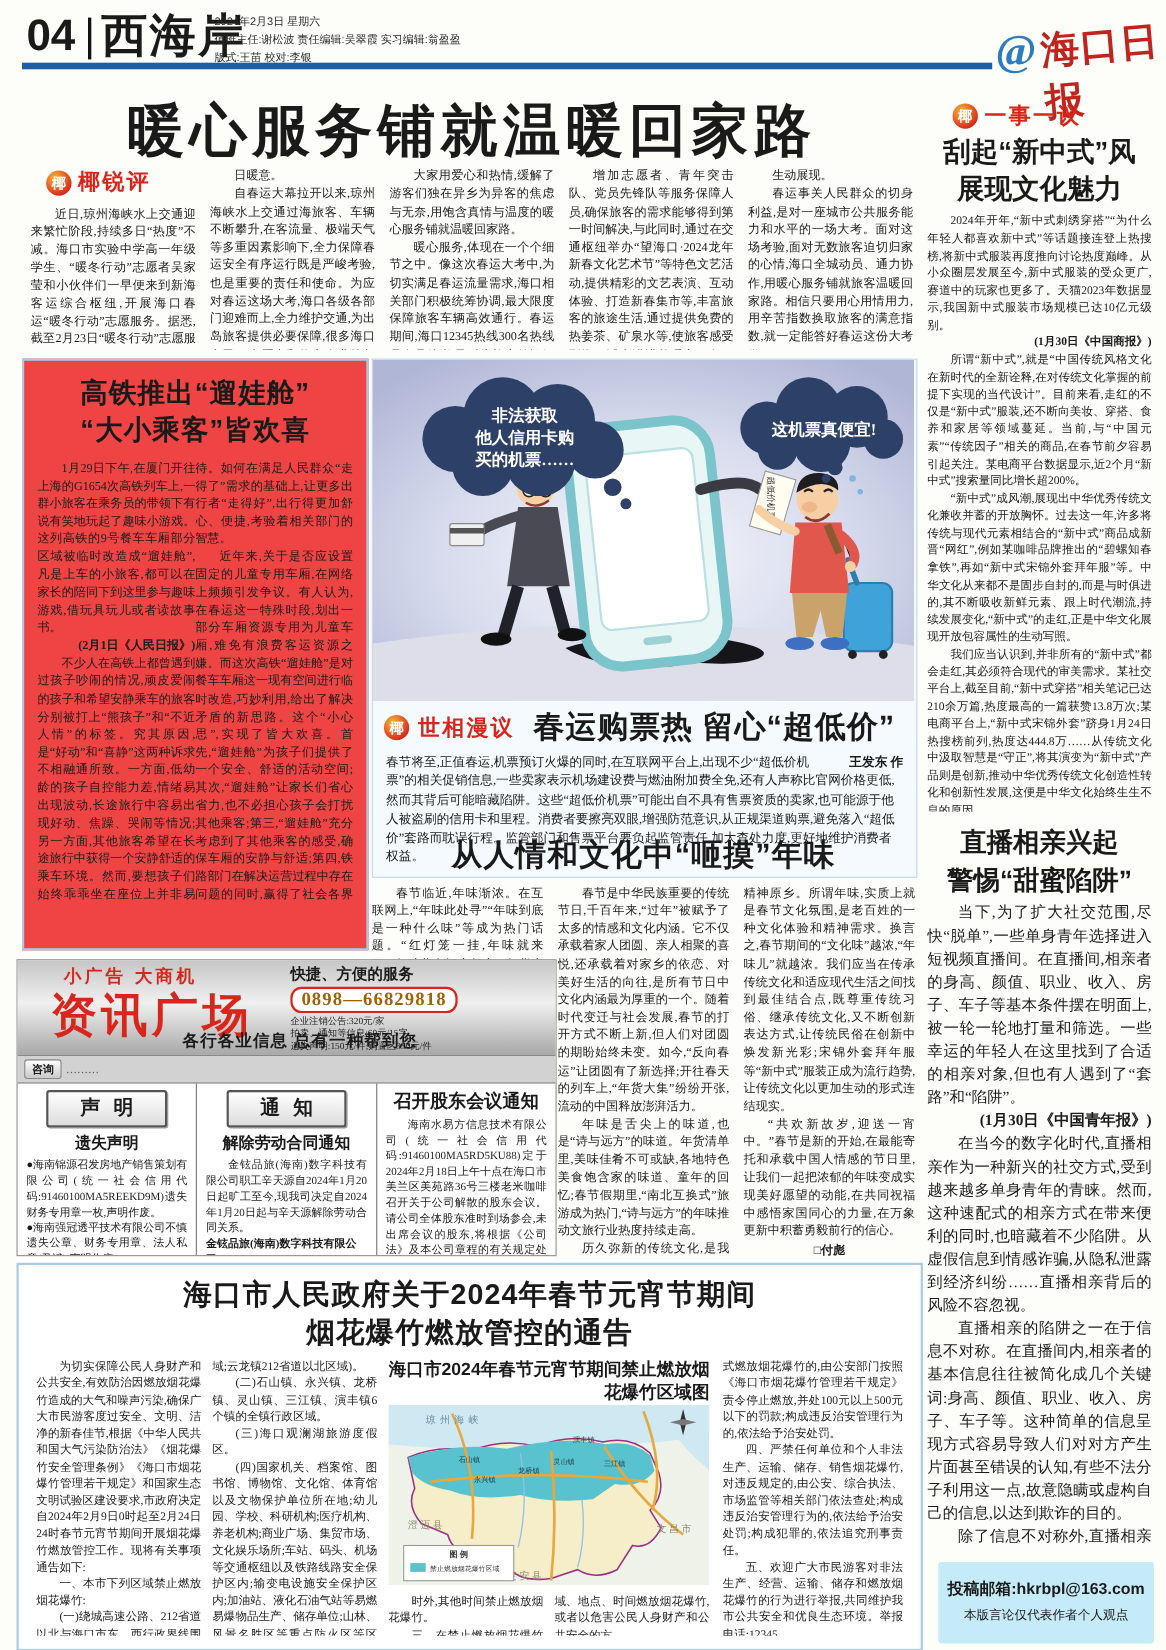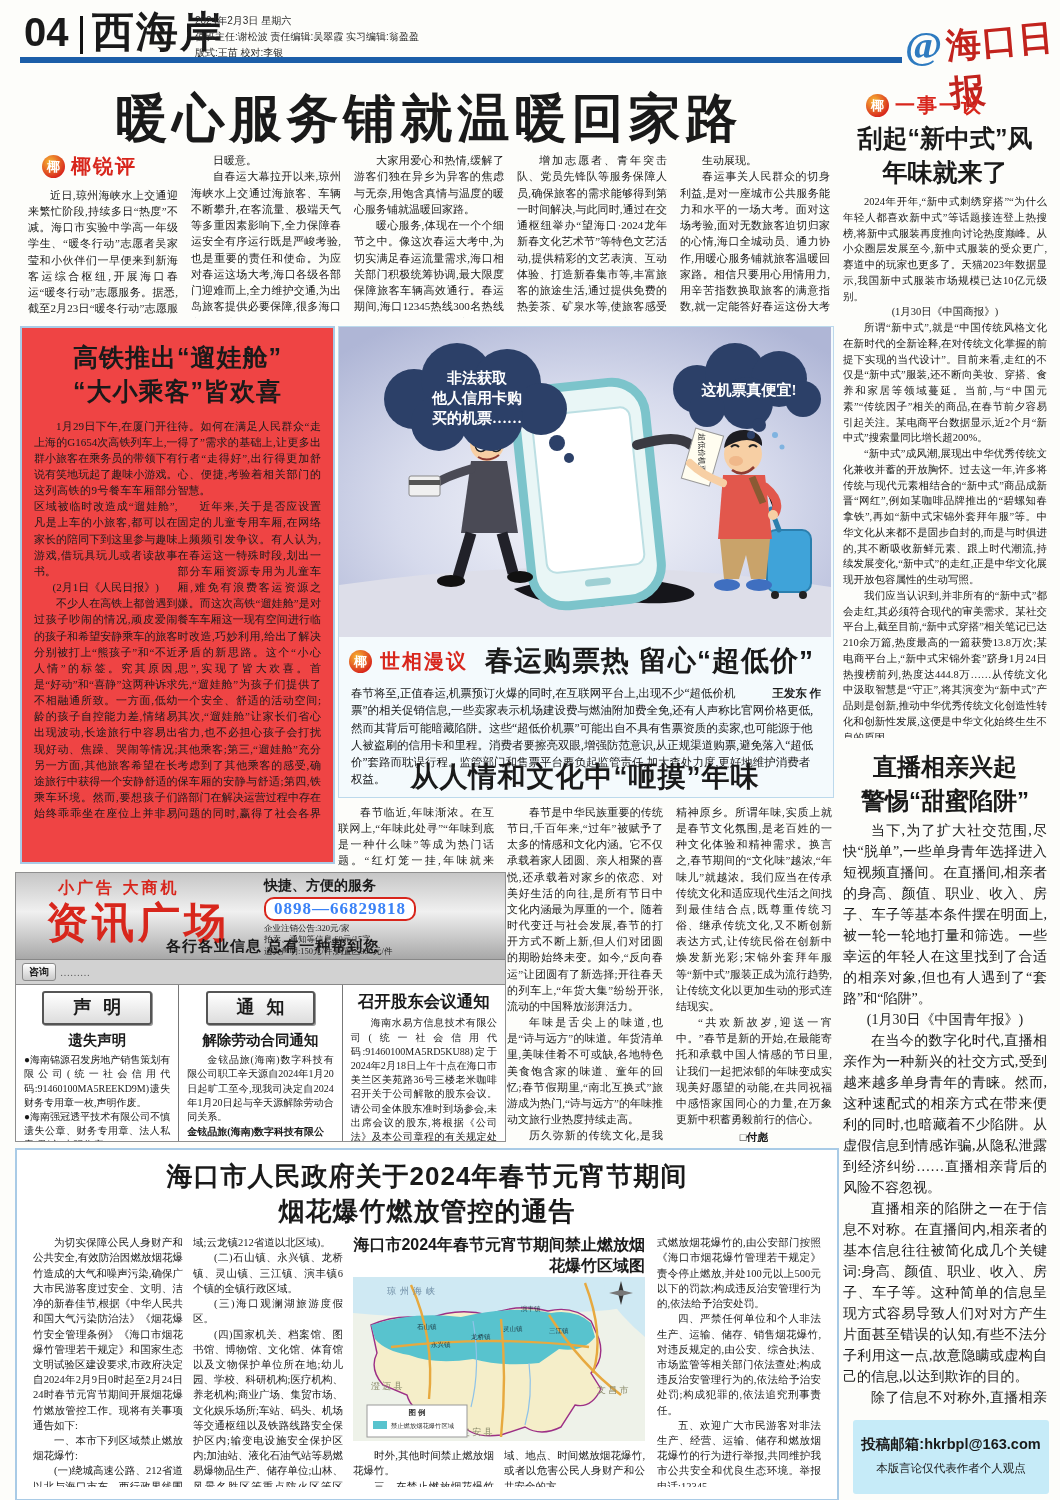--- a/index.html
+++ b/index.html
@@ -1,21 +1,21 @@
 <!DOCTYPE html>
 <html><head>
 <meta charset="utf-8">
 <style>
   html,body{margin:0;padding:0;background:#9a9a9a;}
   #page{position:relative;width:1060px;height:1500px;margin:0 auto;background:#fdfdfa;
         font-family:"Liberation Serif",serif;color:#1a1a1a;overflow:hidden;}
   .sans{font-family:"Liberation Sans",sans-serif;}
   .par{margin:0;text-indent:2em;text-align:justify;}
   .cont{text-indent:0;}
-  .source{margin:0;text-align:center;font-weight:normal;}
+  .source{margin:0;text-align:right;font-weight:bold;}
   .author{margin:2px 0 0;text-align:center;font-weight:bold;}
   .col{overflow:hidden;}
 
   
   #hdr-pagenum{position:absolute;left:24px;top:10px;font-size:40px;font-weight:900;}
   #hdr-bar{position:absolute;left:80px;top:16px;width:3px;height:38px;background:#111;}
   #hdr-section{position:absolute;left:92px;top:4px;font-size:42px;font-weight:900;letter-spacing:2px;}
   #hdr-meta{position:absolute;left:195px;top:13px;font-size:10px;line-height:1.6;color:#2a2a2a;font-family:"Liberation Sans",sans-serif;}
   #hdr-rule{position:absolute;left:20px;top:57px;width:882px;height:6px;background:#1c5ea8;}
   #hdr-at{position:absolute;left:905px;top:22px;font-size:40px;font-weight:bold;color:#2e7bc0;}
@@ -66,21 +66,21 @@
   #submit-line2{margin-top:7px;text-align:center;font-size:11.5px;font-family:"Liberation Sans",sans-serif;}
 
   
   #ad{position:absolute;left:15px;top:872px;width:489px;height:268px;border:1px solid #8f8f8f;background:#fff;}
   .ad-hdr{position:relative;height:86px;background:linear-gradient(#c6c6c6,#f0f0f0 45%,#a8a8a8);border-bottom:1px solid #888;}
   .ad-small{position:absolute;left:42px;top:5px;color:#d8261c;font-weight:900;font-size:16px;letter-spacing:3px;font-family:"Liberation Sans",sans-serif;}
   .ad-title{position:absolute;left:30px;top:22px;color:#d8261c;font-weight:900;font-size:42px;letter-spacing:4px;font-family:"Liberation Sans",sans-serif;}
   .ad-right{position:absolute;left:248px;top:4px;width:236px;}
   .ad-service{font-weight:bold;font-size:14px;font-family:"Liberation Sans",sans-serif;}
   .ad-phone{display:inline-block;margin-top:2px;border:2px solid #d8261c;border-radius:10px;background:#fff;
-        color:#3b82f6;font-weight:900;font-size:17px;padding:0 8px;letter-spacing:1px;}
+        color:#a16207;font-weight:900;font-size:17px;padding:0 8px;letter-spacing:1px;}
   .ad-prices{margin-top:2px;font-size:8.5px;line-height:1.35;color:#222;}
   .ad-slogan{position:absolute;left:150px;bottom:3px;font-weight:900;font-size:15px;letter-spacing:1px;font-family:"Liberation Sans",sans-serif;}
   .ad-cats{height:24px;display:flex;align-items:center;gap:4px;padding:0 6px;background:#d2d2d2;border-bottom:1px solid #888;overflow:hidden;}
   .catbtn{flex:none;border:1px solid #8a8a8a;border-radius:3px;background:linear-gradient(#ffffff,#c9c9c9);
         font-size:10px;font-weight:bold;padding:1px 6px;font-family:"Liberation Sans",sans-serif;}
   .ad-dots{font-size:10px;color:#555;}
   .ad-body{display:flex;height:156px;}
   .ad-col{flex:1;padding:4px 8px;font-size:10px;line-height:1.42;overflow:hidden;}
   .ad-col.mid{border-left:1px solid #777;border-right:1px solid #777;}
   .adbox{width:64%;margin:2px auto 5px;border:2px solid #555;border-radius:3px;background:linear-gradient(#fff,#ddd);
@@ -302,21 +302,21 @@
       </div>
     </div>
   </div>
 
   <div id="sb-tag" class="tag-row">
     <span class="tagicon">椰</span>
     <span class="taglabel">一事一议</span>
   </div>
   <div id="ns-title" class="sans">
     <div>刮起“新中式”风</div>
-    <div>年味就来了</div>
+    <div>展现文化魅力</div>
   </div>
   <div id="ns-body" class="col">
     <p class="par">2024年开年,“新中式刺绣穿搭”“为什么年轻人都喜欢新中式”等话题接连登上热搜榜,将新中式服装再度推向讨论热度巅峰。从小众圈层发展至今,新中式服装的受众更广,赛道中的玩家也更多了。天猫2023年数据显示,我国新中式服装市场规模已达10亿元级别。</p>
     <p class="source">(1月30日《中国商报》)</p>
     <div>
         <p class="par">所谓“新中式”,就是“中国传统风格文化在新时代的全新诠释,在对传统文化掌握的前提下实现的当代设计”。目前来看,走红的不仅是“新中式”服装,还不断向美妆、穿搭、食养和家居等领域蔓延。当前,与“中国元素”“传统因子”相关的商品,在春节前夕容易引起关注。某电商平台数据显示,近2个月“新中式”搜索量同比增长超200%。</p>
         <p class="par">“新中式”成风潮,展现出中华优秀传统文化兼收并蓄的开放胸怀。过去这一年,许多将传统与现代元素相结合的“新中式”商品成新晋“网红”,例如某咖啡品牌推出的“碧螺知春拿铁”,再如“新中式宋锦外套拜年服”等。中华文化从来都不是固步自封的,而是与时俱进的,其不断吸收新鲜元素、跟上时代潮流,持续发展变化,“新中式”的走红,正是中华文化展现开放包容属性的生动写照。</p>
         <p class="par">我们应当认识到,并非所有的“新中式”都会走红,其必须符合现代的审美需求。某社交平台上,截至目前,“新中式穿搭”相关笔记已达210余万篇,热度最高的一篇获赞13.8万次;某电商平台上,“新中式宋锦外套”跻身1月24日热搜榜前列,热度达444.8万……从传统文化中汲取智慧是“守正”,将其演变为“新中式”产品则是创新,推动中华优秀传统文化创造性转化和创新性发展,这便是中华文化始终生生不息的原因。</p>
       </div>
 

